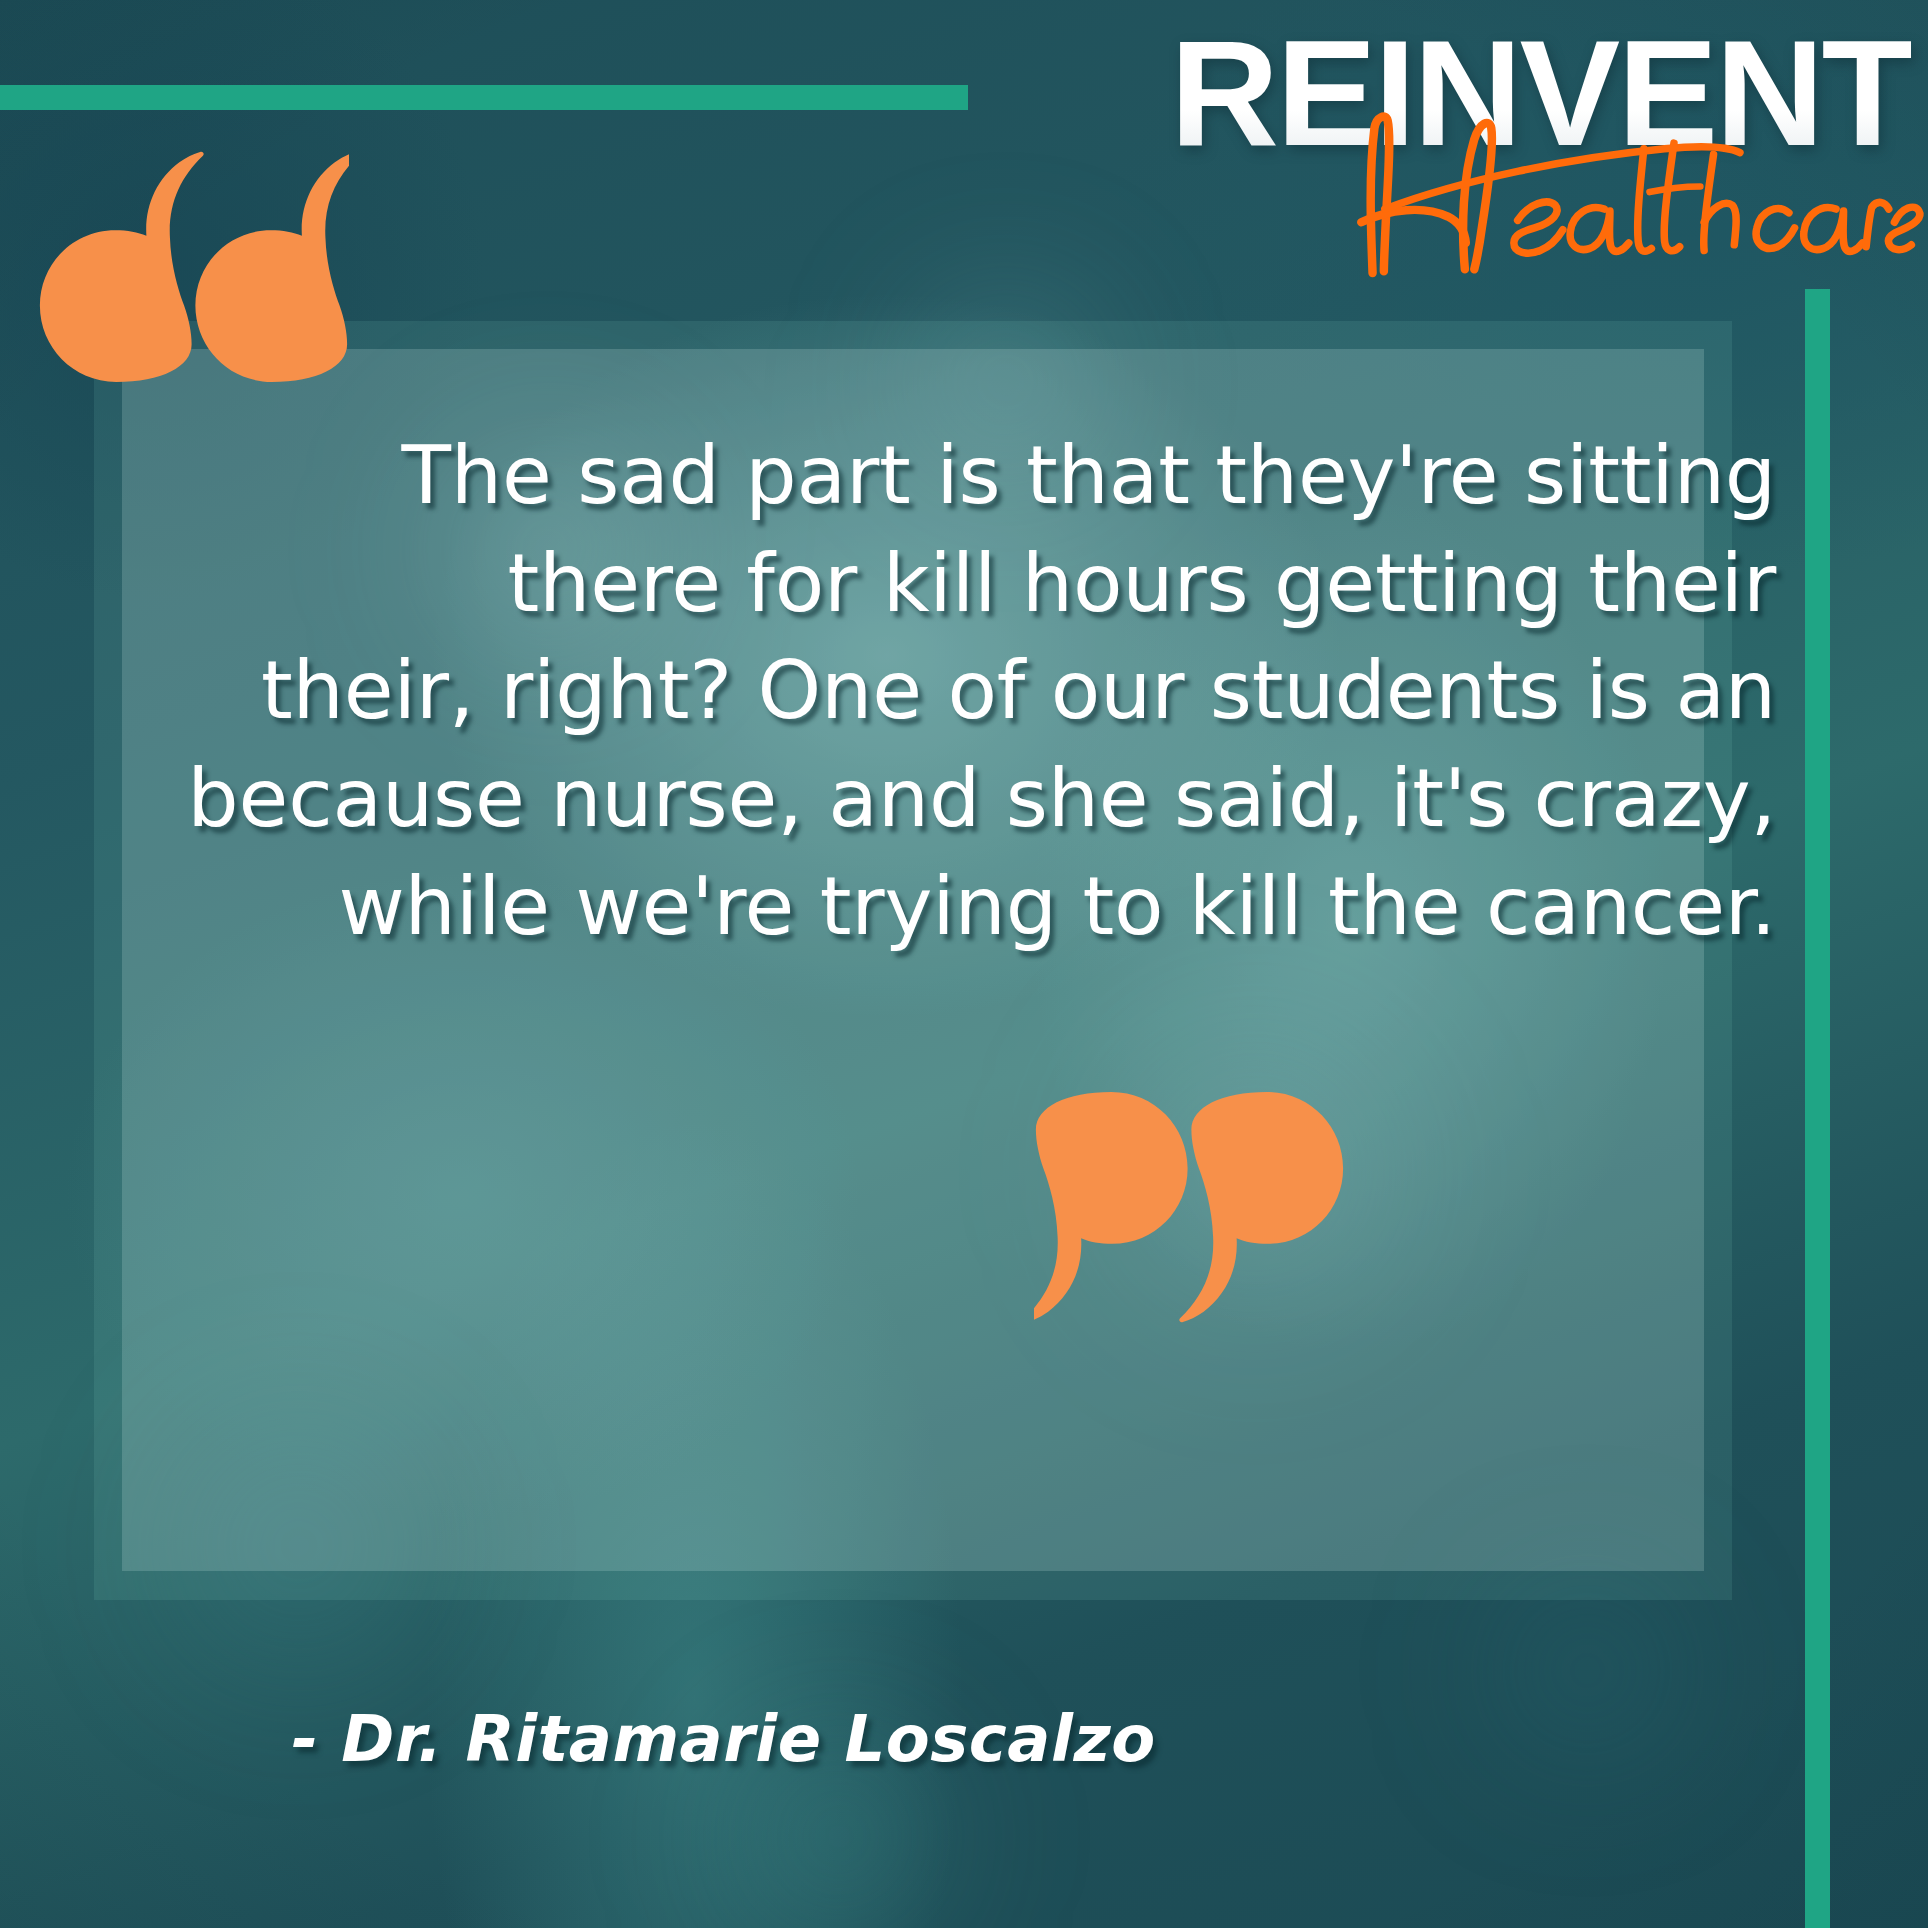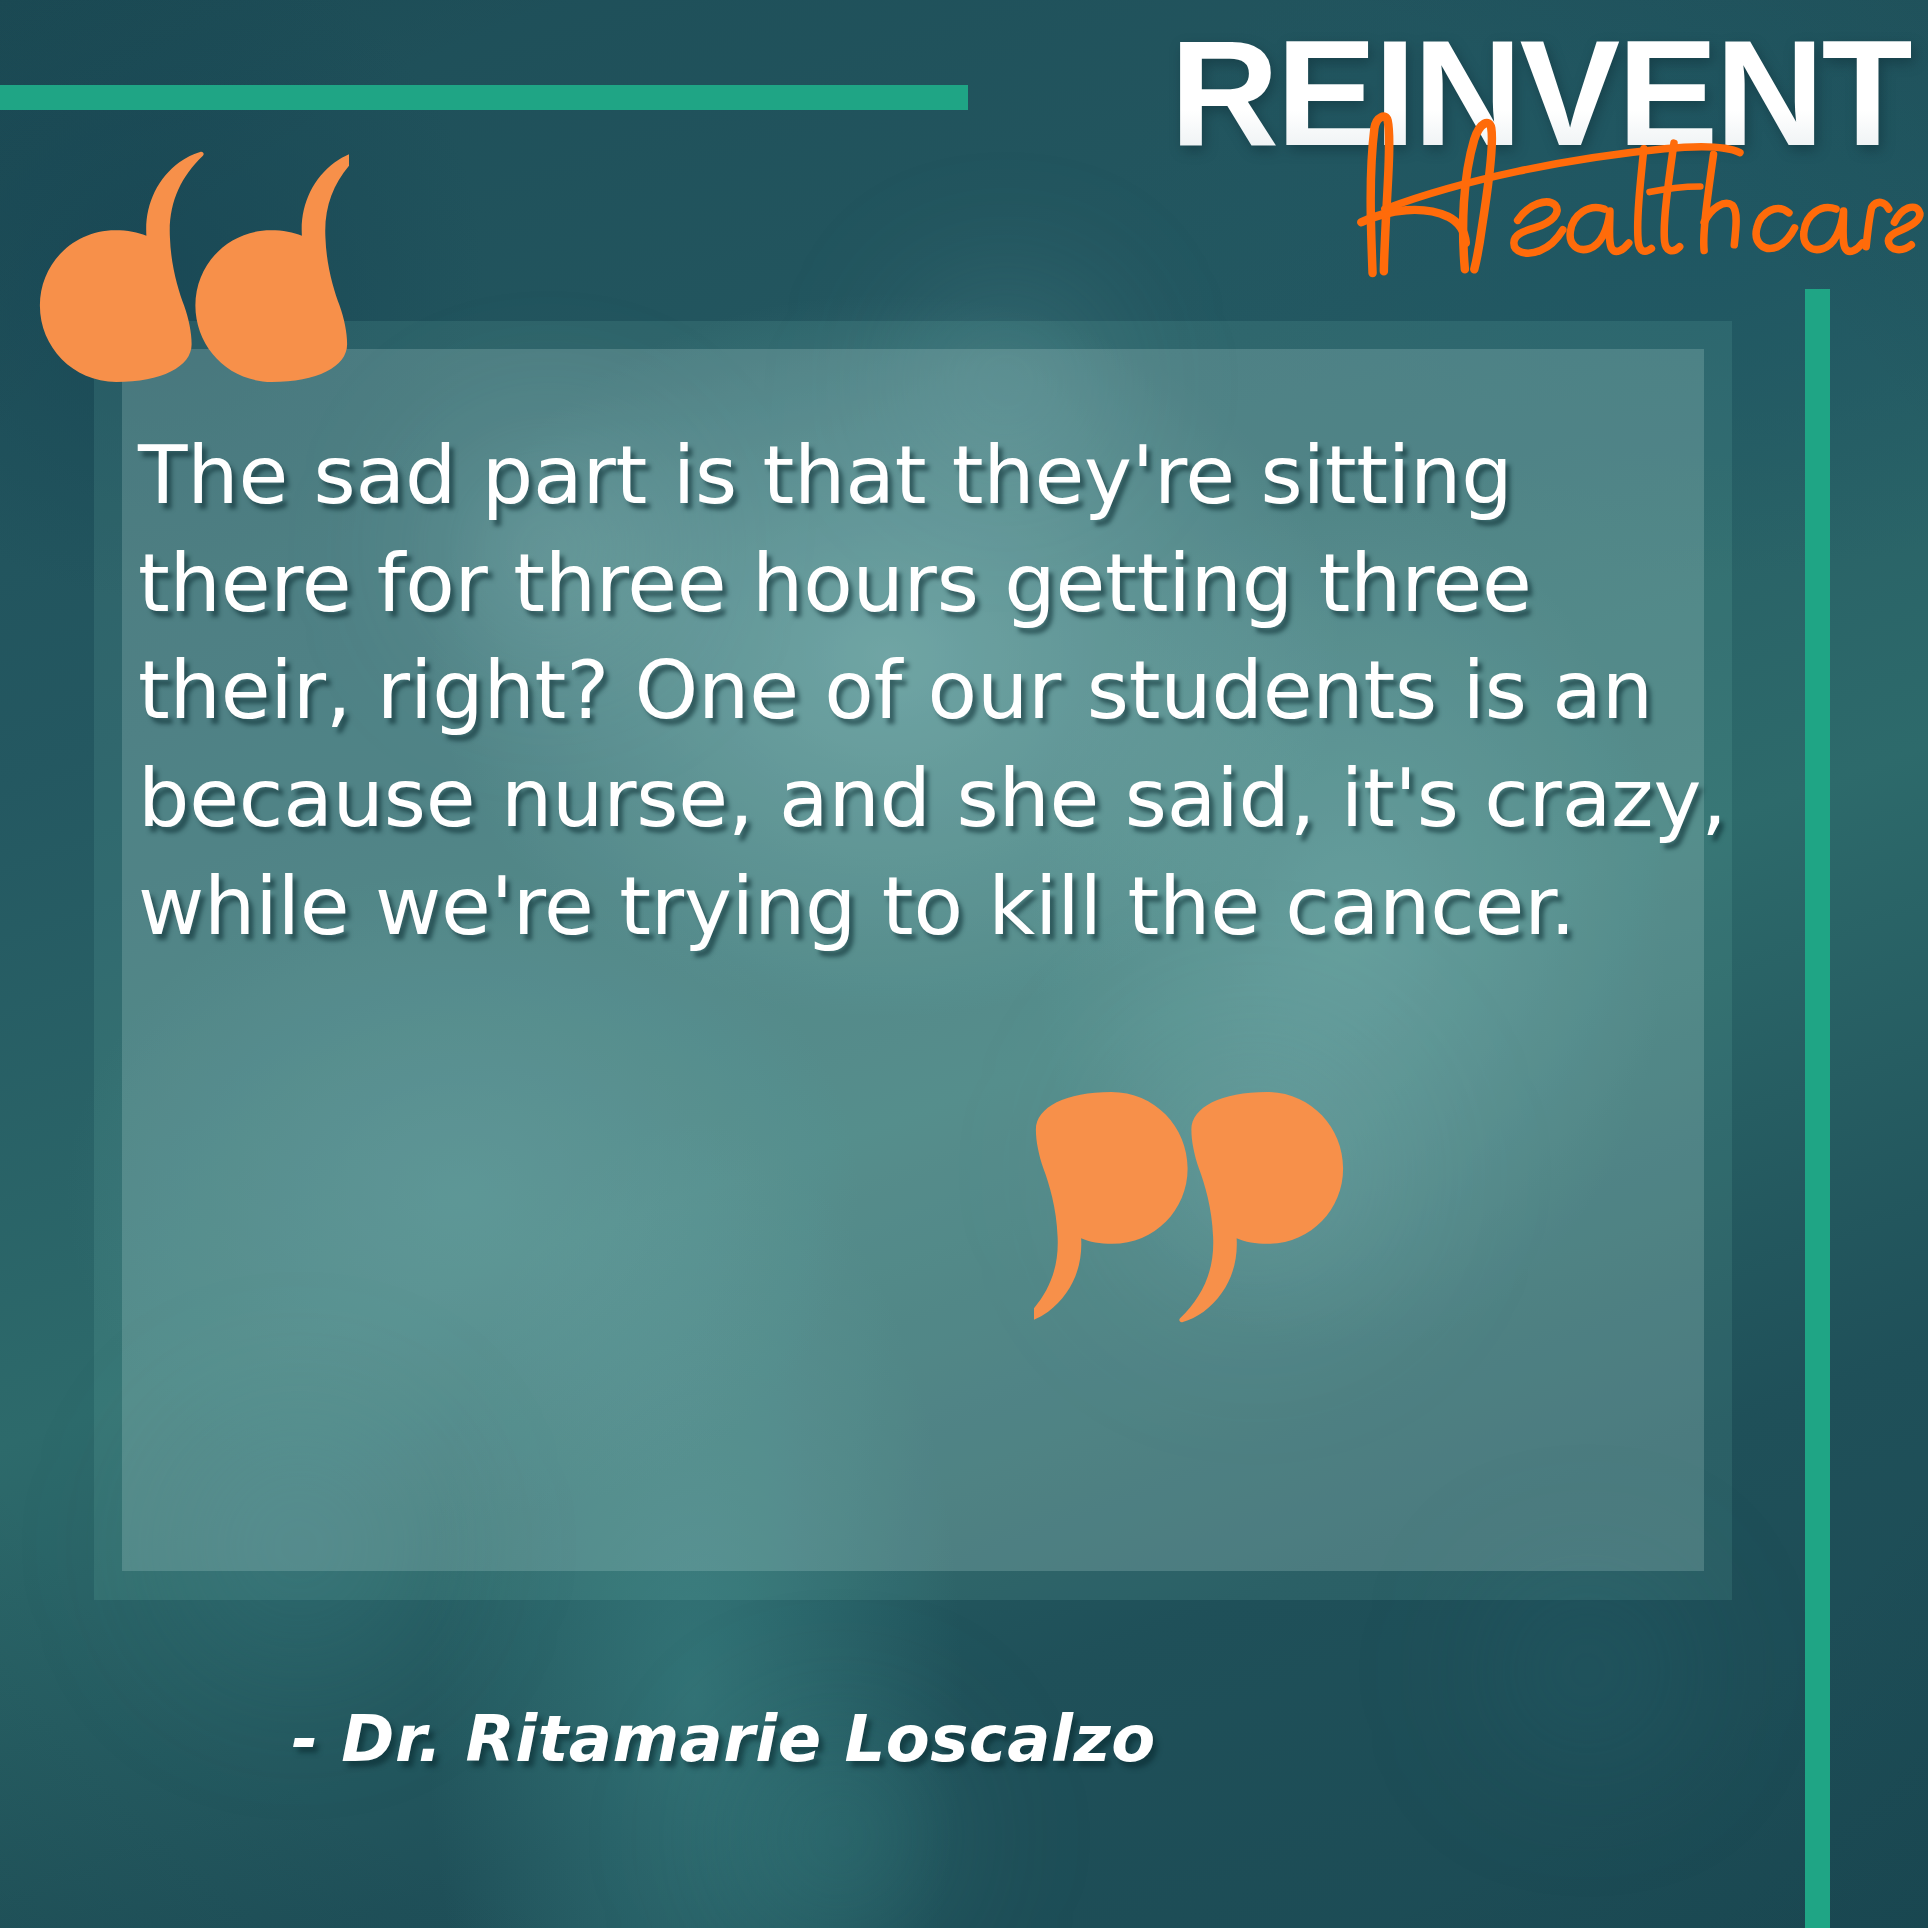--- a/index.html
+++ b/index.html
@@ -99,29 +99,28 @@
     transform: rotate(180deg);
   }
   .quote-open svg, .quote-close svg { display: block; width: 100%; height: 100%; }
 
   
   .quote-text {
     position: absolute;
     left: 122px;
     top: 422px;
     width: 1654px;
-    text-align: left;
+    text-align: right;
     color: #ffffff;
     font-size: 81px;
     line-height: 1.33;
     font-weight: 400;
     letter-spacing: -0.2px;
     text-shadow: 4.7px 5.6px 4.7px rgba(8,40,46,0.55);
     font-family: "DejaVu Sans", "Liberation Sans", sans-serif;
-    padding-left: 16px;
   }
   .quote-text p { margin: 0; white-space: nowrap; }
 
   .attribution {
     position: absolute;
     left: 8px;
     top: 1702px;
     width: 1431px;
     text-align: center;
     color: #ffffff;
@@ -200,21 +199,21 @@
         <path d="M83 245 C37 245 2 208 2 164 C2 120 37 84 82 84 C95 84 106 86 115 90 C113 58 126 30 150 12 C157 7 165 3 172 1 C175 0 177 3 175 5 C151 28 138 56 140 92 C141 122 149 148 155 164 C160 178 163 193 163 205 C163 229 131 245 83 245 Z"></path>
       </g>
       <g fill="#F7904A" transform="translate(165,0)">
         <path d="M83 245 C37 245 2 208 2 164 C2 120 37 84 82 84 C95 84 106 86 115 90 C113 58 126 30 150 12 C157 7 165 3 172 1 C175 0 177 3 175 5 C151 28 138 56 140 92 C141 122 149 148 155 164 C160 178 163 193 163 205 C163 229 131 245 83 245 Z"></path>
       </g>
     </svg>
   </div>
 
   <div class="quote-text">
     <p>The sad part is that they're sitting</p>
-    <p>there for three hours getting three</p>
+    <p>there for kill hours getting their</p>
     <p>their, right? One of our students is an</p>
     <p>because nurse, and she said, it's crazy,</p>
     <p>while we're trying to kill the cancer.</p>
   </div>
 
   <div class="attribution">- Dr. Ritamarie Loscalzo</div>
 
   <div class="logo">
     <div class="logo-main">REINVENT</div>
     <div class="logo-script">

